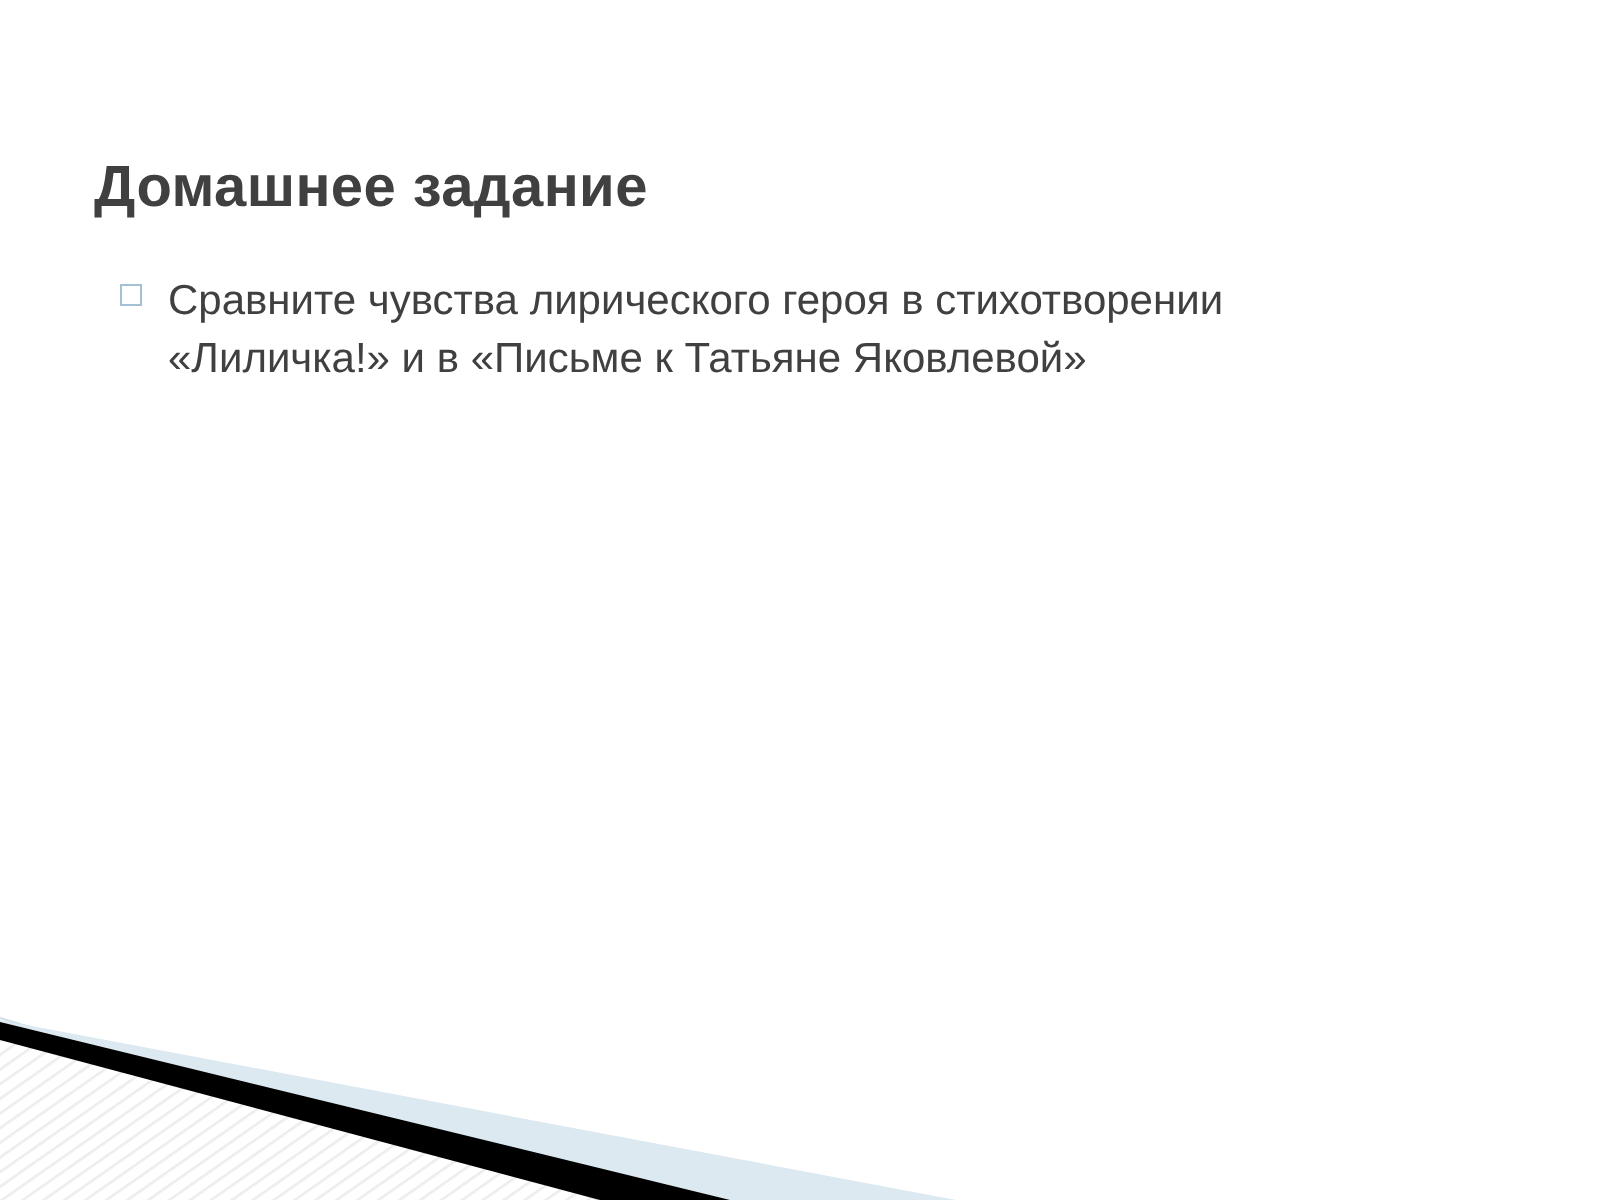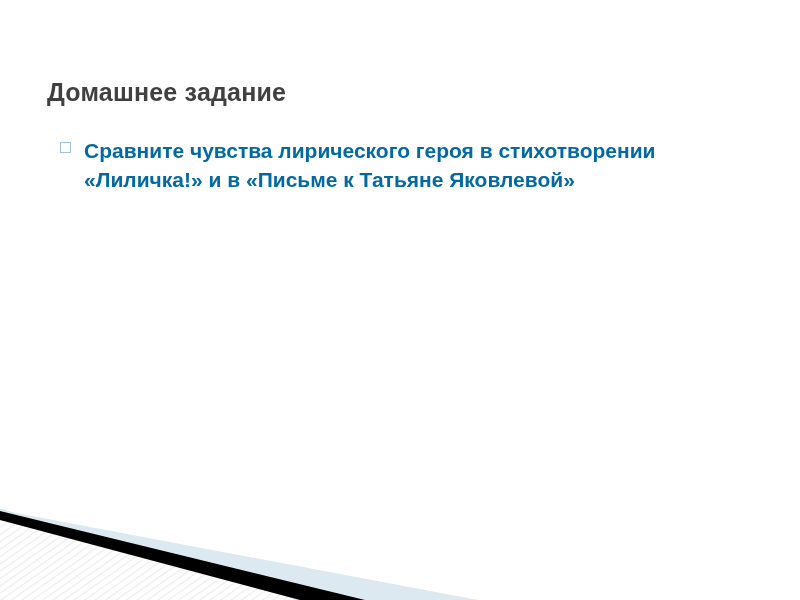--- a/index.html
+++ b/index.html
@@ -19,21 +19,21 @@
     height: 600px;
     background: #ffffff;
     overflow: hidden;
   }
 
   
   .slide-title {
     position: absolute;
     left: 47px;
     top: 55px;
-    font-size: 25px;
+    font-size: 29px;
     font-weight: bold;
     color: #404040;
     letter-spacing: 0.2px;
     line-height: 40px;
     white-space: nowrap;
   }
 
   
   .body-list {
     position: absolute;
@@ -54,22 +54,22 @@
     width: 11px;
     height: 11px;
     box-sizing: border-box;
     border: 1.3px solid #a3c1d4;
     background: transparent;
   }
   .bullet-text {
     display: block;
     font-size: 21px;
     line-height: 29px;
-    color: #0369a1;
-    font-weight: bold;
+    color: #404040;
+    font-weight: normal;
   }
 
   
   .deco {
     position: absolute;
     left: 0;
     bottom: 0;
     width: 800px;
     height: 110px;
     pointer-events: none;

